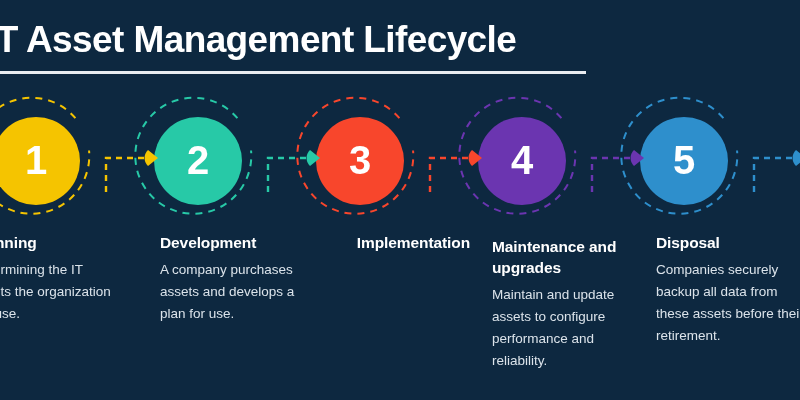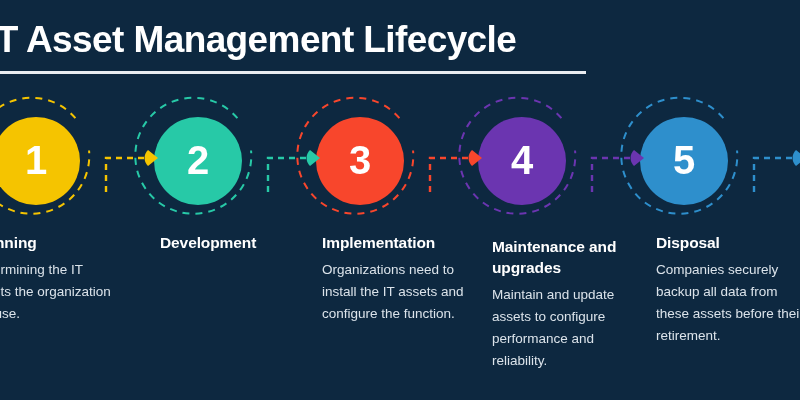--- a/index.html
+++ b/index.html
@@ -116,21 +116,21 @@
   .conn-3 { left: 578px; }
   .conn-4 { left: 740px; }
 
   
   .col {
     position: absolute;
     width: 148px;
   }
   .col-0 { left: -28px; top: 232px; }
   .col-1 { left: 160px; top: 232px; }
-  .col-2 { left: 322px; top: 232px; }
+  .col-2 { left: 322px; top: 232px; text-align: right; }
   .col-3 { left: 492px; top: 236px; }
   .col-4 { left: 656px; top: 232px; }
 
   .col-heading {
     font-size: 15.5px;
     font-weight: bold;
     color: #ffffff;
     line-height: 21px;
     letter-spacing: -0.1px;
     font-family: "Liberation Sans", sans-serif;
@@ -232,24 +232,24 @@
       <path d="M 14 96 L 14 62 L 54 62" fill="none" stroke="#2e8fcc" stroke-width="2.4" stroke-dasharray="6 5"></path>
       <path d="M 56 54 L 66 62 L 56 70 A 11 11 0 0 1 56 54 Z" fill="#2e8fcc"></path>
     </svg>
 
     <div class="col col-0">
       <p class="col-heading">Planning</p>
       <p class="col-body">Determining the IT assets the organization will use.</p>
     </div>
     <div class="col col-1">
       <p class="col-heading">Development</p>
+      <p class="col-body">A company purchases assets and develops a plan for use.</p>
     </div>
     <div class="col col-2">
       <p class="col-heading">Implementation</p>
-      <p class="col-body">Organizations need to install the IT assets and configure the function.</p>
     </div>
     <div class="col col-3">
       <p class="col-heading">Maintenance and upgrades</p>
       <p class="col-body">Maintain and update assets to configure performance and reliability.</p>
     </div>
     <div class="col col-4">
       <p class="col-heading">Disposal</p>
       <p class="col-body">Companies securely backup all data from these assets before their retirement.</p>
     </div>
 

